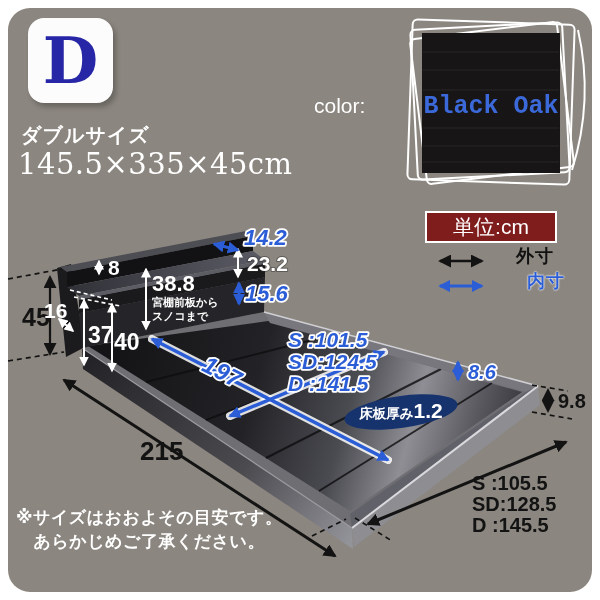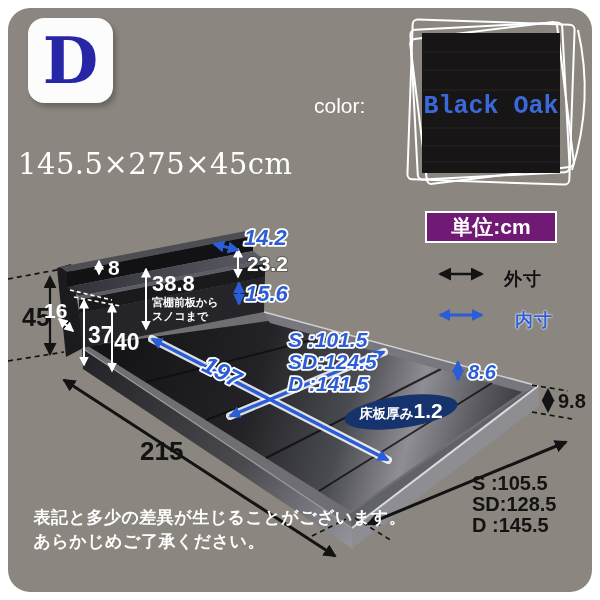--- a/index.html
+++ b/index.html
@@ -11,23 +11,23 @@
   
   .badge{position:absolute;left:28px;top:18px;width:85px;height:85px;background:#fcfcfc;border-radius:16px;
          box-shadow:3px 4px 5px rgba(0,0,0,.25);display:flex;align-items:center;justify-content:center;}
   .badge span{font-family:"DejaVu Serif","Liberation Serif",serif;font-weight:bold;font-size:64px;color:#2626a6;line-height:1;}
   .size-name{position:absolute;left:21px;top:122px;color:#fff;font-size:20px;font-weight:bold;letter-spacing:1px;}
   .size-dims{position:absolute;left:18px;top:147px;color:#fff;font-size:29px;font-family:"DejaVu Serif","Liberation Serif",serif;letter-spacing:.5px;}
   .color-label{position:absolute;left:314px;top:94px;color:#fff;font-size:21px;font-family:Liberation Sans, sans-serif;}
 
   
   .legend{position:absolute;left:414px;top:211px;width:175px;}
-  .unit-box{margin-left:11px;width:128px;height:28px;background:#701a75;border:2px solid #fff;color:#fff;
-            display:flex;align-items:center;justify-content:center;font-weight:bold;font-size:21px;}
-  .lg-row{display:flex;align-items:flex-start;gap:12px;padding-left:16px;margin-top:24px;height:17px;}
+  .unit-box{margin-left:11px;width:128px;height:28px;background:#7f1d1d;border:2px solid #fff;color:#fff;
+            display:flex;align-items:center;justify-content:center;font-weight:normal;font-size:21px;}
+  .lg-row{display:flex;align-items:flex-end;gap:24px;padding-left:16px;margin-top:8px;height:17px;}
   .lg-row .lbl{font-size:18px;font-weight:bold;letter-spacing:1px;}
   .lbl-outer{color:#111;}
   .lbl-inner{color:#2b5dd7;text-shadow:0 0 2px #fff,0 0 2px #fff;padding-left:11px;}
   .lbl-other{color:#fff;}
 
   
   .footnotes{position:absolute;left:16px;top:506px;width:560px;color:#fff;font-size:17px;font-weight:600;
              letter-spacing:.5px;line-height:24px;}
 
   
@@ -193,36 +193,37 @@
         <line x1="423" y1="146" x2="559" y2="146"></line>
           <line x1="423" y1="162" x2="559" y2="162"></line>
       </g>
       <text x="491" y="113" text-anchor="middle" fill="#3b69d9" font-size="25" font-weight="700" font-family="&quot;Liberation Mono&quot;,&quot;DejaVu Sans Mono&quot;,monospace">Black Oak</text>
     </g>
   </svg>
 
   <div class="badge">
     <span>D</span>
   </div>
-  <div class="size-dims">145.5×275×45cm</div>
+  <div class="size-name">ダブルサイズ</div>
+  <div class="size-dims">145.5×335×45cm</div>
   <div class="color-label">color:</div>
 
   <div class="legend">
     <div class="unit-box">単位:cm</div>
     <div class="lg-row">
       <svg width="62" height="14" viewBox="0 0 62 14">
         <line x1="10" y1="7" x2="52" y2="7" stroke="#131313" stroke-width="2.4" marker-start="url(#mb)" marker-end="url(#mb)"></line>
       </svg>
       <span class="lbl lbl-outer">外寸</span>
     </div>
     <div class="lg-row">
       <svg width="62" height="14" viewBox="0 0 62 14">
         <line x1="10" y1="7" x2="52" y2="7" stroke="#2b5dd7" stroke-width="3.2" marker-start="url(#mbl)" marker-end="url(#mbl)"></line>
       </svg>
       <span class="lbl lbl-inner">内寸</span>
     </div>
   </div>
 
   <div class="footnotes">
-    <div>　表記と多少の差異が生じることがございます。</div>
+    <div>※サイズはおおよその目安です。</div>
     <div>　あらかじめご了承ください。</div>
   </div>
 </div>
 
 </body></html>

